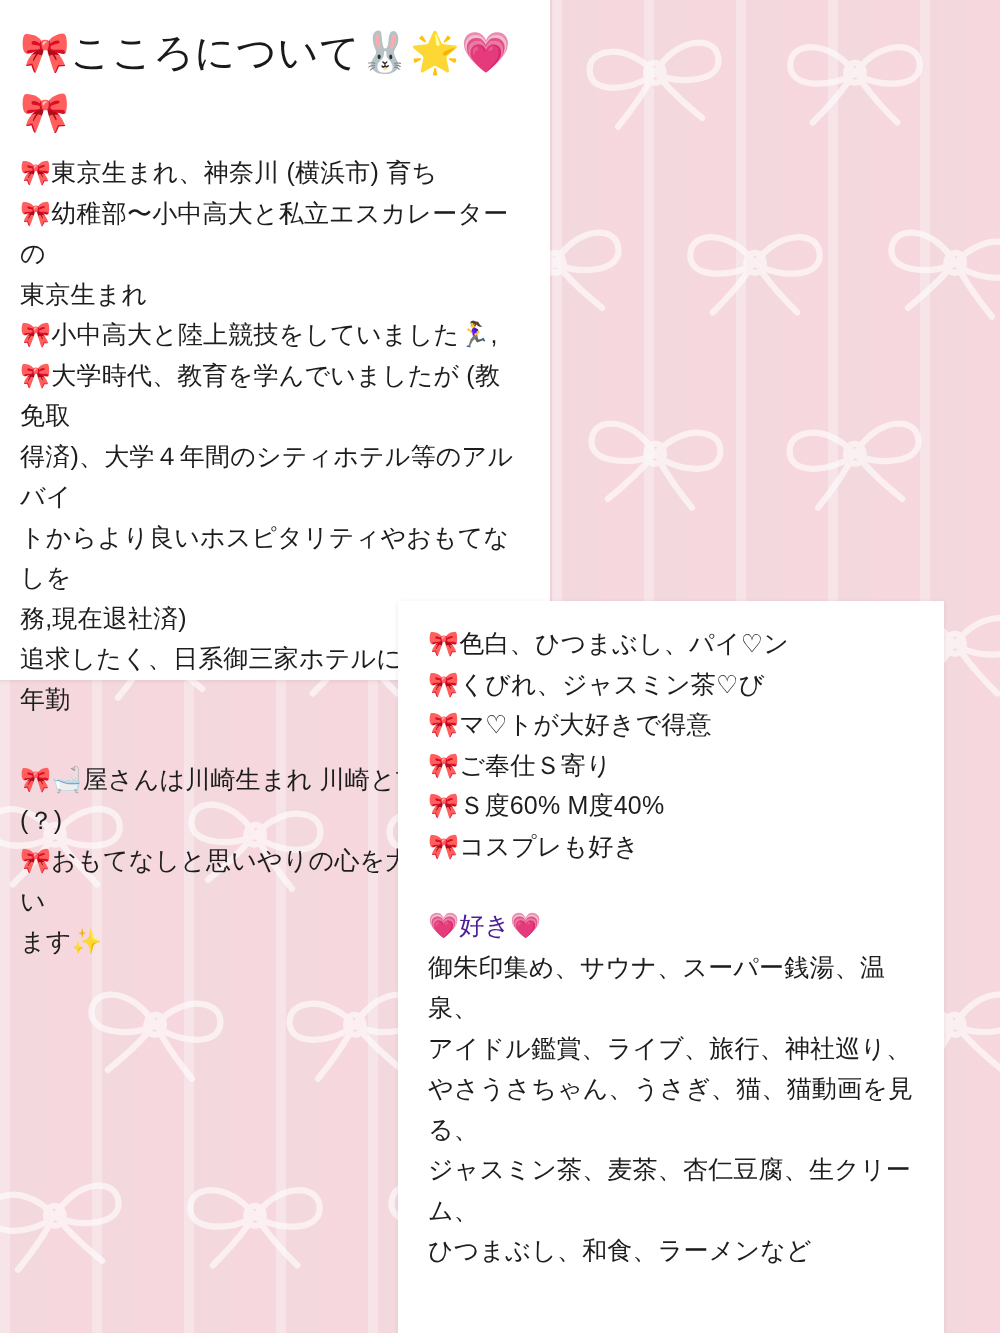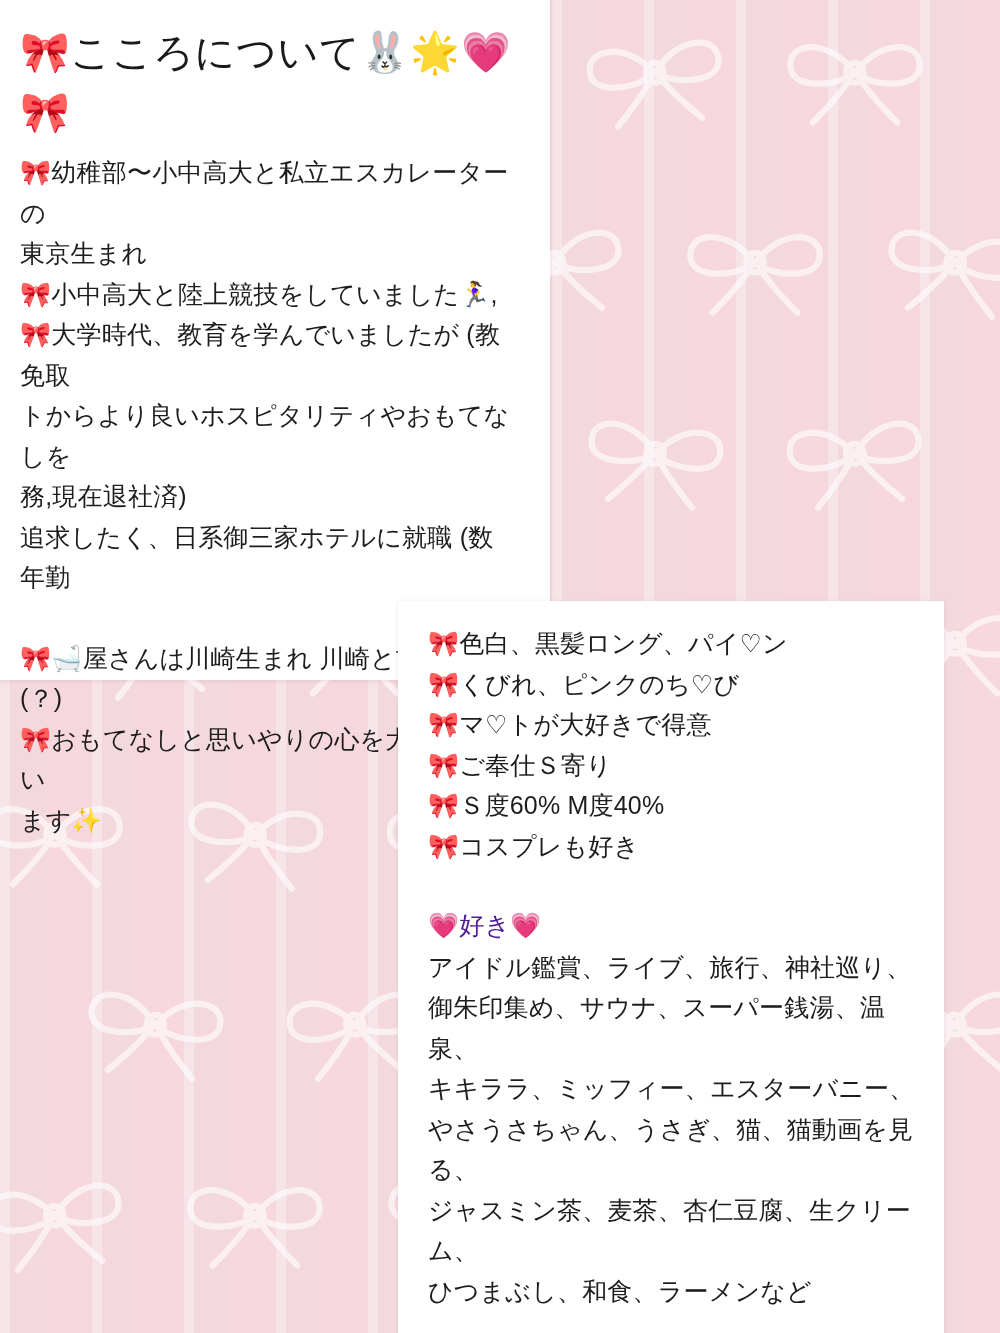--- a/index.html
+++ b/index.html
@@ -423,53 +423,54 @@
           <path d="M66 52 C 76 66, 84 74, 94 84"></path>
         </g>
       </svg>
     </div>
 </div>
 
 <div class="card" id="card-about">
   <div class="heading">🎀こころについて🐰🌟💗🎀</div>
 
   <div class="block">
+    <div class="body-line">🎀東京生まれ、神奈川 (横浜市) 育ち</div>
     <div class="body-line">🎀幼稚部〜小中高大と私立エスカレーターの</div>
     <div class="body-line">東京生まれ</div>
     <div class="body-line">🎀小中高大と陸上競技をしていました🏃‍♀️,</div>
     <div class="body-line">🎀大学時代、教育を学んでいましたが (教免取</div>
+    <div class="body-line">得済)、大学４年間のシティホテル等のアルバイ</div>
     <div class="body-line">トからより良いホスピタリティやおもてなしを</div>
     <div class="body-line">務,現在退社済)</div>
     <div class="body-line">追求したく、日系御三家ホテルに就職 (数年勤</div>
   </div>
 
   <div class="spacer-line"></div>
 
   <div class="block">
     <div class="body-line">🎀🛁屋さんは川崎生まれ 川崎と吉原育ち (？)</div>
     <div class="body-line">🎀おもてなしと思いやりの心を大切にしてい</div>
     <div class="body-line">ます✨</div>
   </div>
 </div>
 
 <div class="card" id="card-profile">
   <div class="block">
-    <div class="list-text">🎀色白、黒髪ロング、パイ♡ン</div>
-    <div class="list-text">🎀くびれ、ピンクのち♡び</div>
+    <div class="list-text">🎀色白、ひつまぶし、パイ♡ン</div>
+    <div class="list-text">🎀くびれ、ジャスミン茶♡び</div>
     <div class="list-text">🎀マ♡トが大好きで得意</div>
     <div class="list-text">🎀ご奉仕Ｓ寄り</div>
     <div class="list-text">🎀Ｓ度60% M度40%</div>
     <div class="list-text">🎀コスプレも好き</div>
   </div>
 
   <div class="spacer-line"></div>
 
   <div class="sub-heading">💗好き💗</div>
   <div class="block">
+    <div class="list-text">御朱印集め、サウナ、スーパー銭湯、温泉、</div>
     <div class="list-text">アイドル鑑賞、ライブ、旅行、神社巡り、</div>
-    <div class="list-text">御朱印集め、サウナ、スーパー銭湯、温泉、</div>
-    <div class="list-text">キキララ、ミッフィー、エスターバニー、</div>
     <div class="list-text">やさうさちゃん、うさぎ、猫、猫動画を見る、</div>
     <div class="list-text">ジャスミン茶、麦茶、杏仁豆腐、生クリーム、</div>
     <div class="list-text">ひつまぶし、和食、ラーメンなど</div>
   </div>
 
 </div>
 
 </body></html>

